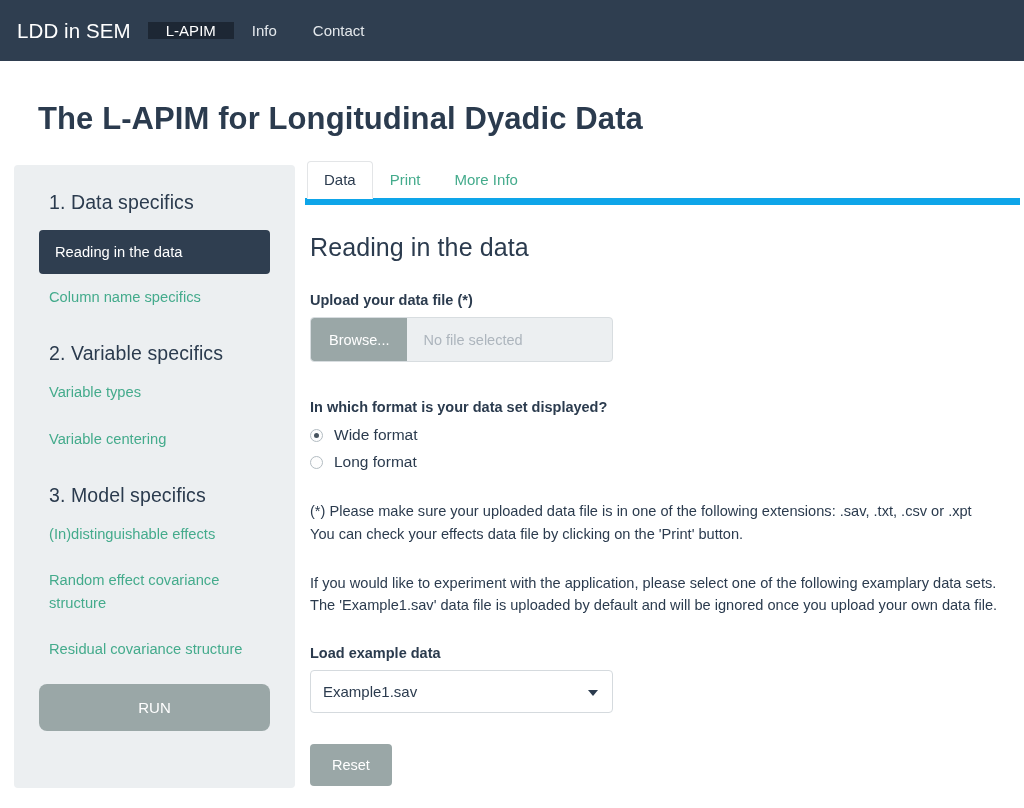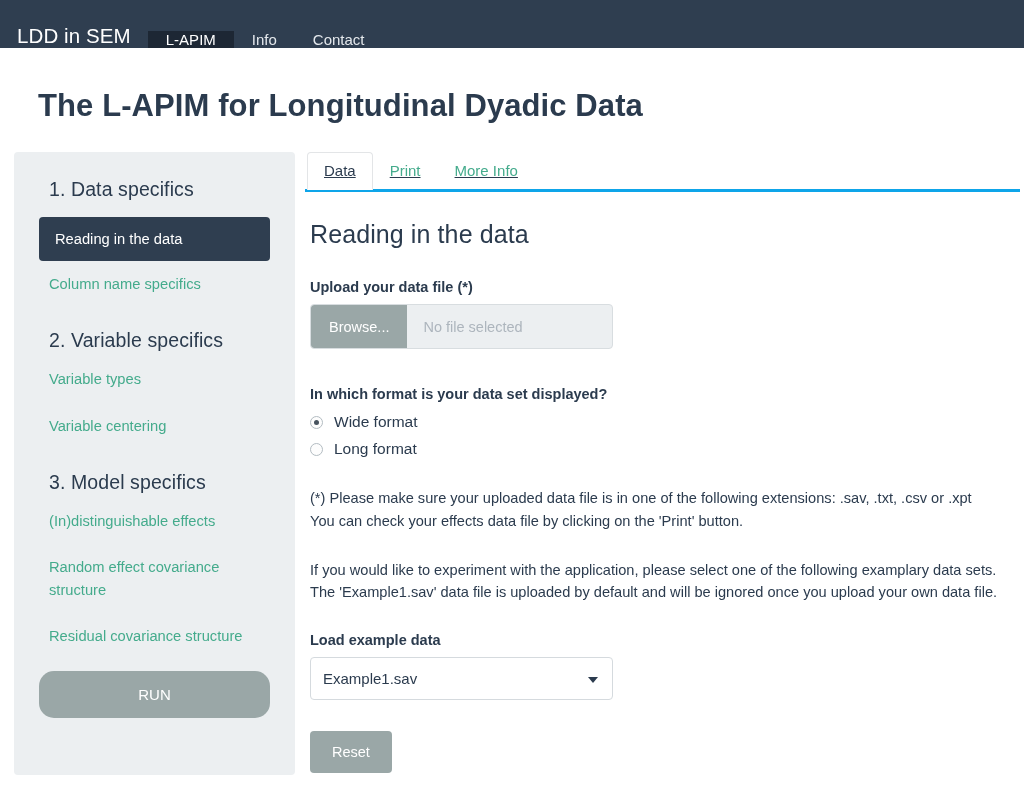--- a/index.html
+++ b/index.html
@@ -10,24 +10,24 @@
     width: 1024px;
     height: 808px;
     background: #ffffff;
     font-family: "Liberation Sans", sans-serif;
     color: #2b3b4e;
     overflow: hidden;
   }
 
   
   .navbar {
-    height: 48px;
+    height: 61px;
     background: #2f3e50;
     display: flex;
-    align-items: flex-end;
+    align-items: center;
   }
   .brand {
     display: flex;
     align-items: center;
     padding: 0 17px;
     color: #ffffff;
     font-size: 20.5px;
     letter-spacing: .1px;
     white-space: nowrap;
     cursor: pointer;
@@ -103,39 +103,38 @@
   }
   .run-button {
     display: block;
     width: 100%;
     margin-top: 20px;
     padding: 15px 0;
     background: #9aa7a7;
     color: #ffffff;
     font-size: 15px;
     border: none;
-    border-radius: 15px;
+    border-radius: 8px;
     text-align: center;
     cursor: pointer;
     font-family: "Liberation Sans", sans-serif;
   }
 
   
   .main {
     flex: 1 1 auto;
     padding-left: 10px;
     min-width: 0;
   }
   .tabs {
     display: flex;
     align-items: flex-end;
-    border-bottom: 3px solid #0ea5e9;
+    border-bottom: 7px solid #0ea5e9;
     padding-left: 2px;
     height: 40px;
-    text-decoration: underline;
   }
   .tab {
     font-size: 15px;
     color: #44ab8c;
     padding: 9px 16px;
     margin-bottom: -1px;
     border: 1px solid transparent;
     border-radius: 4px 4px 0 0;
     cursor: pointer;
     line-height: 1.2;

